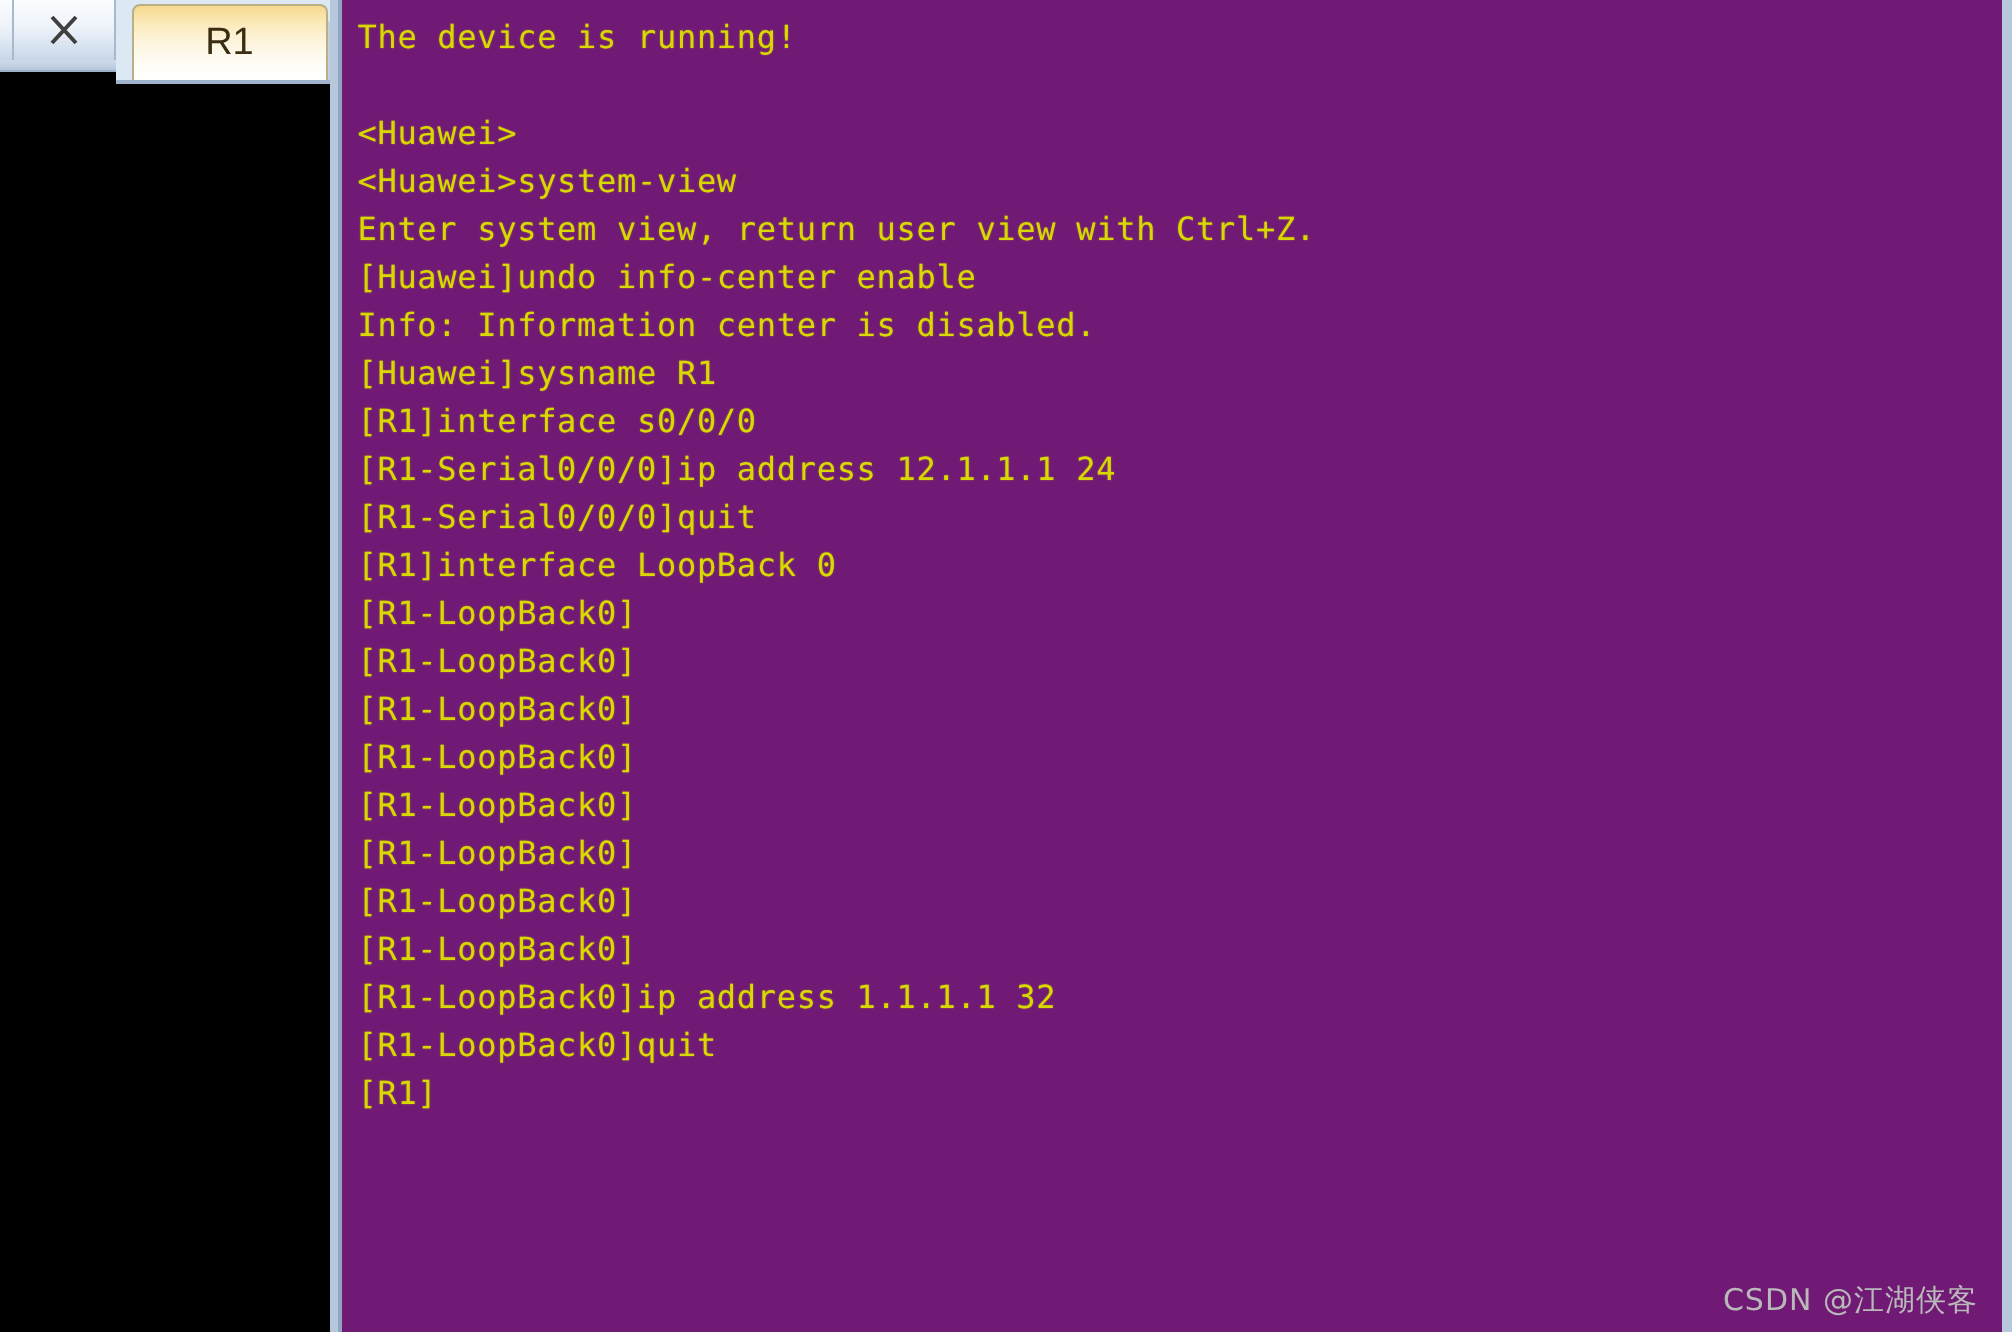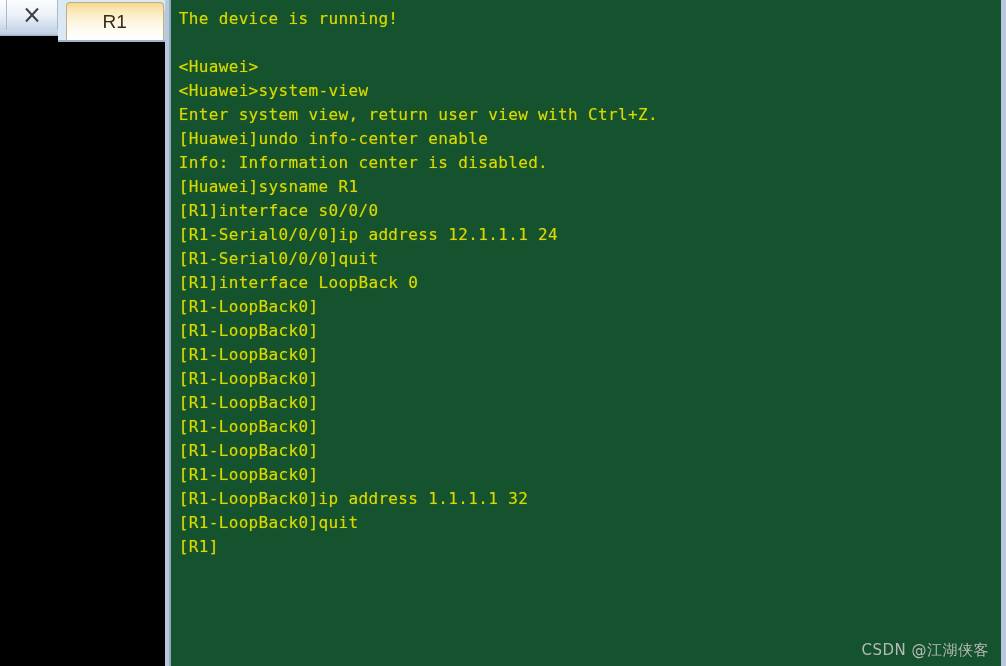--- a/index.html
+++ b/index.html
@@ -137,21 +137,21 @@
     border-bottom: none;
     border-top-right-radius: 3px;
     background: #e3ecf7;
     box-sizing: border-box;
   }
 
   
   #terminal-wrap {
     position: relative;
     flex: 1 1 auto;
-    background: #14532d;
+    background: #701a75;
     border-left: 4px solid #b7c8dd;
     border-right: 5px solid #b7c8dd;
     box-sizing: border-box;
     overflow: hidden;
   }
   #terminal-wrap::before {
     content: "";
     position: absolute;
     left: 0; top: 0; bottom: 0;
     width: 2px;

